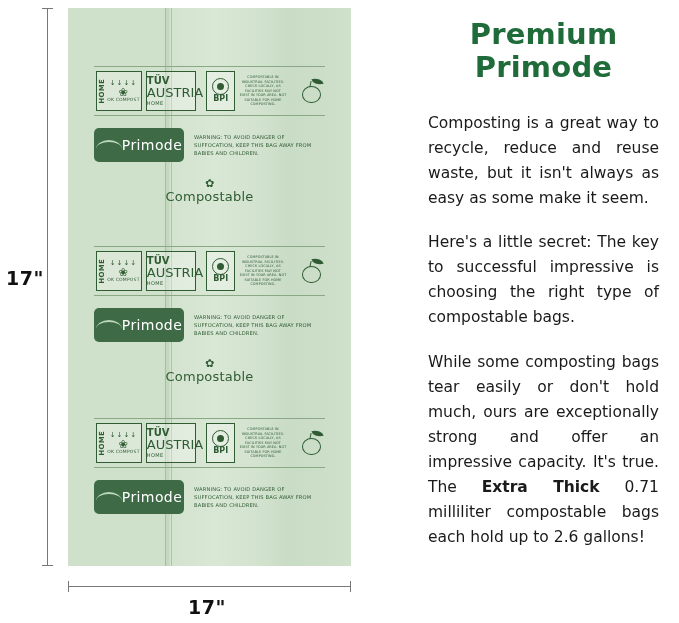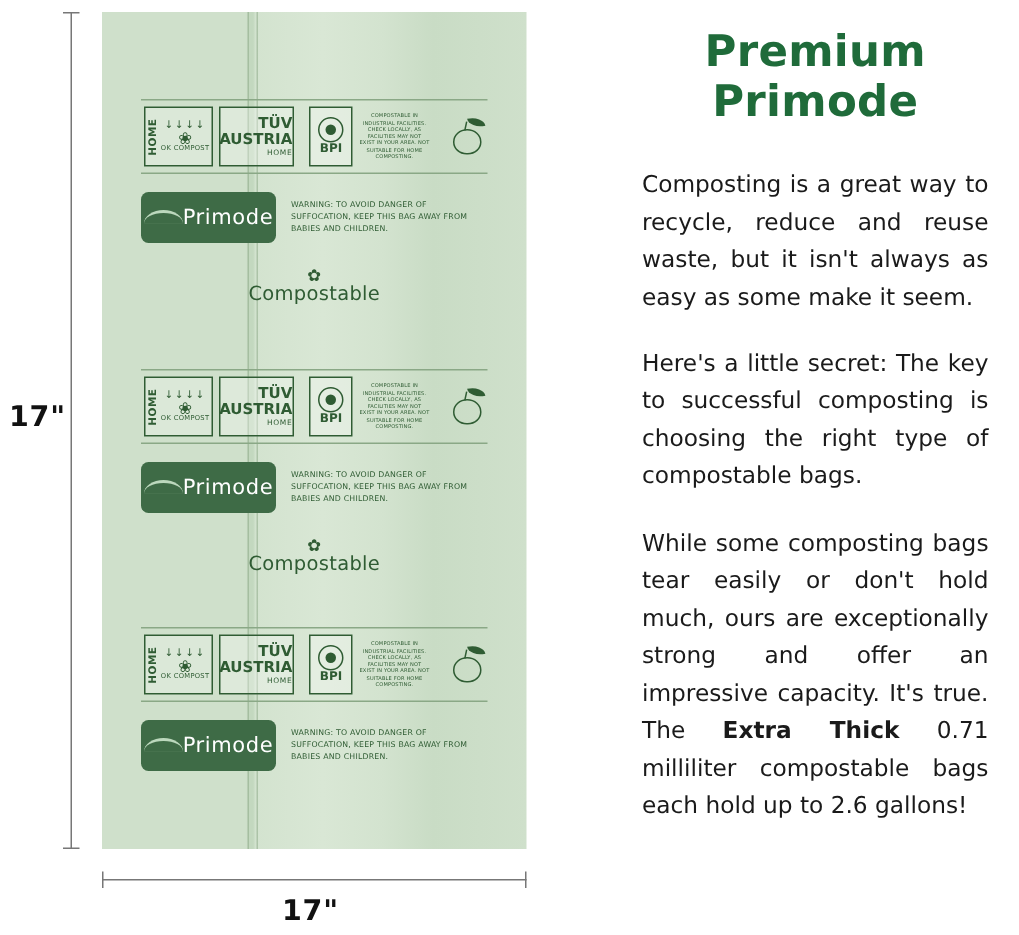--- a/index.html
+++ b/index.html
@@ -160,27 +160,27 @@
     letter-spacing: .2px;
   }
 
   
   .logo-tuv {
     width: 48px; height: 38px;
     border: 1px solid #2f5c33;
     margin-left: 4px;
     display: flex;
     flex-direction: column;
-    align-items: flex-end;
+    align-items: flex-start;
     justify-content: center;
     background: rgba(255,255,255,.3);
     line-height: 1.15;
   }
   .logo-tuv .t1 { font-size: 10px; font-weight: bold; color: #2f5c33; }
-  .logo-tuv .t2 { font-size: 10px; font-weight: bold; color: #2f5c33; }
+  .logo-tuv .t2 { font-size: 13px; font-weight: normal; color: #2f5c33; }
   .logo-tuv .t3 { font-size: 5px; color: #2f5c33; letter-spacing: .4px; }
 
   
   .logo-bpi {
     width: 34px; height: 38px;
     border: 1px solid #2f5c33;
     margin-left: 10px;
     display: flex;
     flex-direction: column;
     align-items: center;
@@ -462,16 +462,16 @@
 </div>
 
 <div id="right-panel">
   <div id="headline">
     <span>Premium</span><br>
     <span>Primode</span>
   </div>
 
   <p class="body-para">Composting is a great way to recycle, reduce and reuse waste, but it isn't always as easy as some make it seem.</p>
 
-  <p class="body-para">Here's a little secret: The key to successful composting is choosing the right type of compostable bags.</p>
+  <p class="body-para">Here's a little secret: The key to successful impressive is choosing the right type of compostable bags.</p>
 
   <p class="body-para"><span>While some composting bags tear easily or don't hold much, ours are exceptionally strong and offer an impressive capacity. It's true. The </span><b>Extra Thick</b><span> 0.71 milliliter compostable bags each hold up to 2.6 gallons!</span></p>
 </div>
 
 </body></html>

